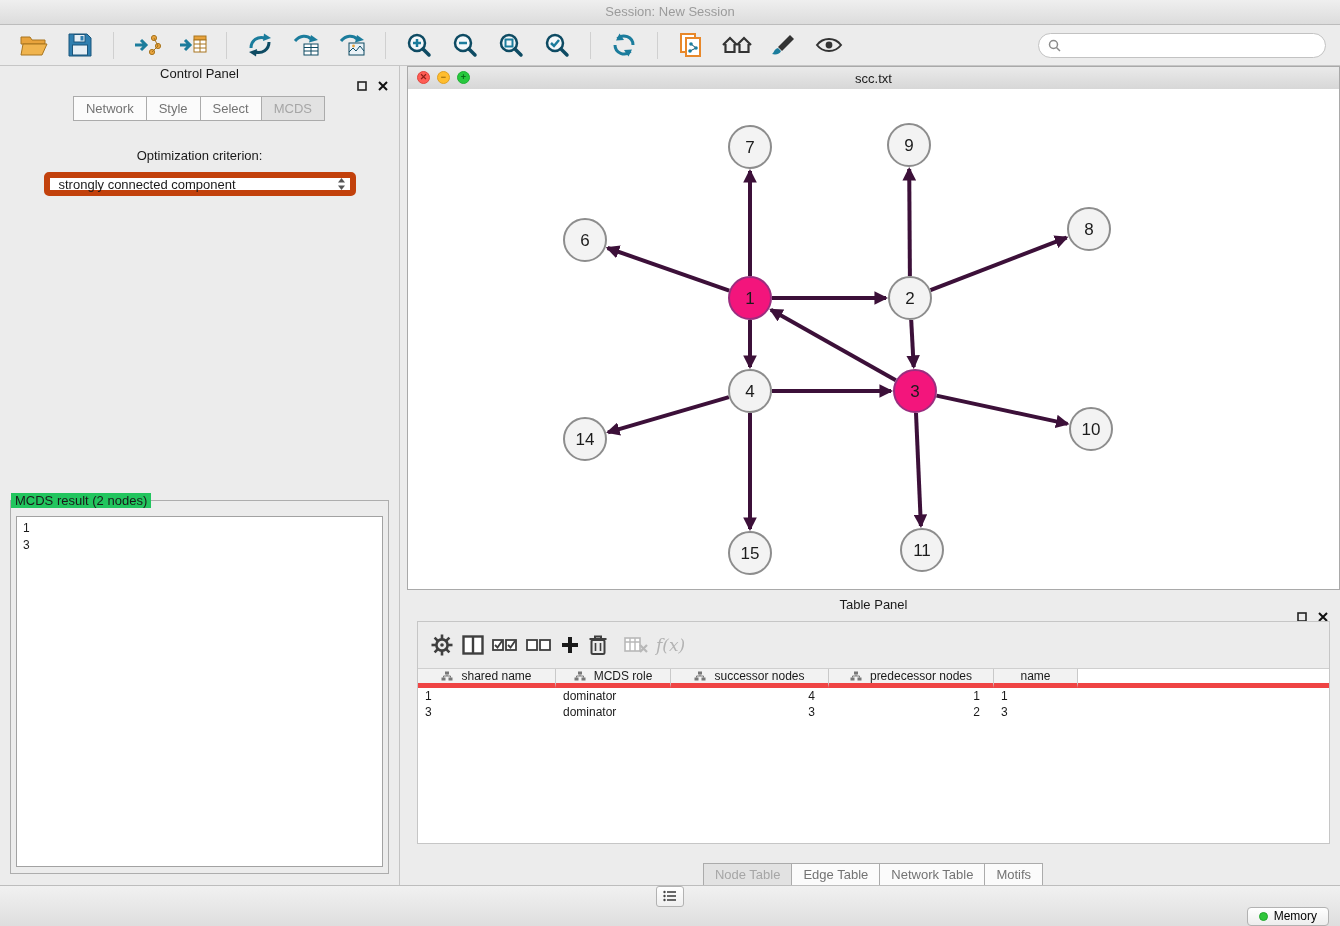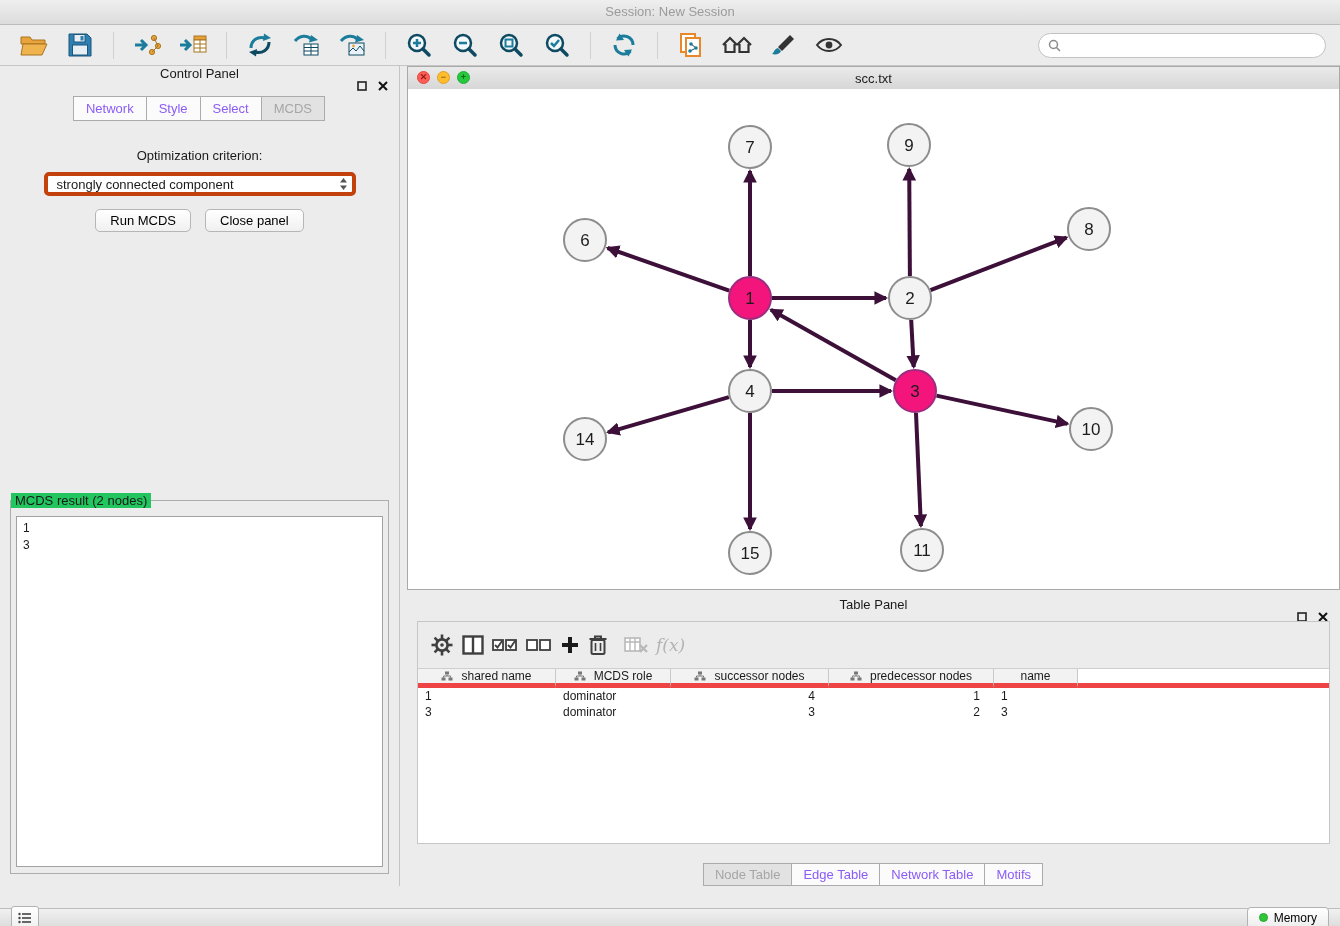--- a/index.html
+++ b/index.html
@@ -21,24 +21,24 @@
   .searchbox{margin-left:auto;width:288px;height:25px;background:#fff;border:1px solid #c2c2c2;
     border-radius:13px;display:flex;align-items:center;padding:0 9px;box-sizing:border-box;gap:6px;}
   .searchbox input{border:none;outline:none;flex:1;font-size:13px;background:transparent;font-family:inherit;}
 
   
   .control-panel{position:absolute;left:0;top:66px;width:400px;height:820px;background:#ececec;
     border-right:1px solid #c4c4c4;box-sizing:border-box;}
   .panel-head{height:27px;display:flex;align-items:center;padding:0 11px;font-size:13px;flex-direction:column;}
   .panel-controls{margin-left:auto;display:flex;gap:11px;align-items:center;}
   .cp-tabs{display:flex;justify-content:center;margin-top:3px;}
-  .tab{font-size:13px;padding:4px 12px;border:1px solid #ababab;background:#fbfbfb;margin-left:-1px;color:#8b5cf6;}
+  .tab{font-size:13px;padding:4px 12px;border:1px solid #ababab;background:#fbfbfb;margin-left:-1px;color:#737373;}
   .tab.active{background:#e2e2e2;color:#a6a6a6;}
   .opt-label{text-align:center;font-size:13px;margin-top:27px;}
-  .combo{width:312px;height:24px;margin:9px auto 0;background:#fff;border:4px solid #c2410c;border-radius:5px;
+  .combo{width:312px;height:24px;margin:9px auto 0;background:#fff;border:6px solid #c2410c;border-radius:5px;
     display:flex;align-items:center;padding:0 4px 0 9px;box-sizing:border-box;font-size:13px;}
   .combo .spacer{flex:1;}
   .btn-row{display:flex;justify-content:center;gap:14px;margin-top:13px;}
   .pbtn{font-size:13px;font-family:inherit;padding:3px 14px;border:1px solid #b6b6b6;border-radius:5px;
     background:linear-gradient(#ffffff,#f0f0f0);}
   .result-fieldset{position:absolute;left:10px;right:10px;top:427px;bottom:12px;margin:0;padding:0;
     border:1px solid #adadad;}
   .result-fieldset legend{font-size:13px;padding:0 4px;background:#22c55e;}
   .result-box{position:absolute;left:5px;right:5px;top:8px;bottom:6px;background:#fff;
     border:1px solid #a2a2a2;font-size:12px;line-height:17px;padding:3px 6px;box-sizing:border-box;}
@@ -66,23 +66,23 @@
   .hcell{background:#f2f2f2;border-right:1px solid #c9c9c9;border-bottom:5px solid #ef4444;
     display:flex;align-items:center;justify-content:center;gap:8px;font-size:12px;}
   .hcell.filler{background:#fff;border-right:none;}
   .grid-row{display:grid;grid-template-columns:138px 115px 158px 165px 84px 1fr;height:16px;font-size:12px;}
   .cell{padding:0 7px;display:flex;align-items:center;overflow:hidden;}
   .cell.r{justify-content:flex-end;padding-right:14px;}
   .tp-tabs{position:absolute;bottom:2px;left:0;right:0;display:flex;justify-content:center;}
   .tp-tabs .tab{padding:3px 11px;}
 
   
-  .statusbar{position:absolute;left:0;bottom:0;width:100%;height:18px;
+  .statusbar{position:absolute;left:0;bottom:0;width:100%;height:41px;
     background:linear-gradient(#f1f1f1,#dedede);border-top:1px solid #bdbdbd;
-    display:flex;align-items:center;padding:0 11px;box-sizing:border-box;}
+    display:flex;align-items:center;padding:0 11px;box-sizing:border-box;flex-direction:column;}
   .list-btn{width:26px;height:22px;border:1px solid #b2b2b2;border-radius:3px;
     background:linear-gradient(#fff,#efefef);display:flex;align-items:center;justify-content:center;}
   .memory-btn{margin-left:auto;height:22px;border:1px solid #b2b2b2;border-radius:4px;
     background:linear-gradient(#fff,#ededed);display:flex;align-items:center;gap:6px;
     padding:0 11px;font-size:12px;font-family:inherit;}
   .green-dot{width:9px;height:9px;border-radius:50%;background:#2fc63a;border:1px solid #23a52d;box-sizing:border-box;}
 </style>
 </head>
 <body>
 
@@ -242,24 +242,20 @@
     <div class="tab active">MCDS</div>
   </div>
   <div class="opt-label">Optimization criterion:</div>
   <div class="combo">
     <span>strongly connected component</span>
     <span class="spacer"></span>
     <svg width="9" height="14" viewBox="0 0 9 14">
       <path d="M4.5 1 L8 5.5 H1 Z" fill="#555"></path>
       <path d="M4.5 13 L1 8.5 h7 Z" fill="#555"></path>
     </svg>
-  </div>
-  <div class="btn-row">
-    <button class="pbtn">Run MCDS</button>
-    <button class="pbtn">Close panel</button>
   </div>
   <fieldset class="result-fieldset">
     <legend>MCDS result (2 nodes)</legend>
     <div class="result-box">
       <div>1</div>
       <div>3</div>
     </div>
   </fieldset>
 </div>
 

